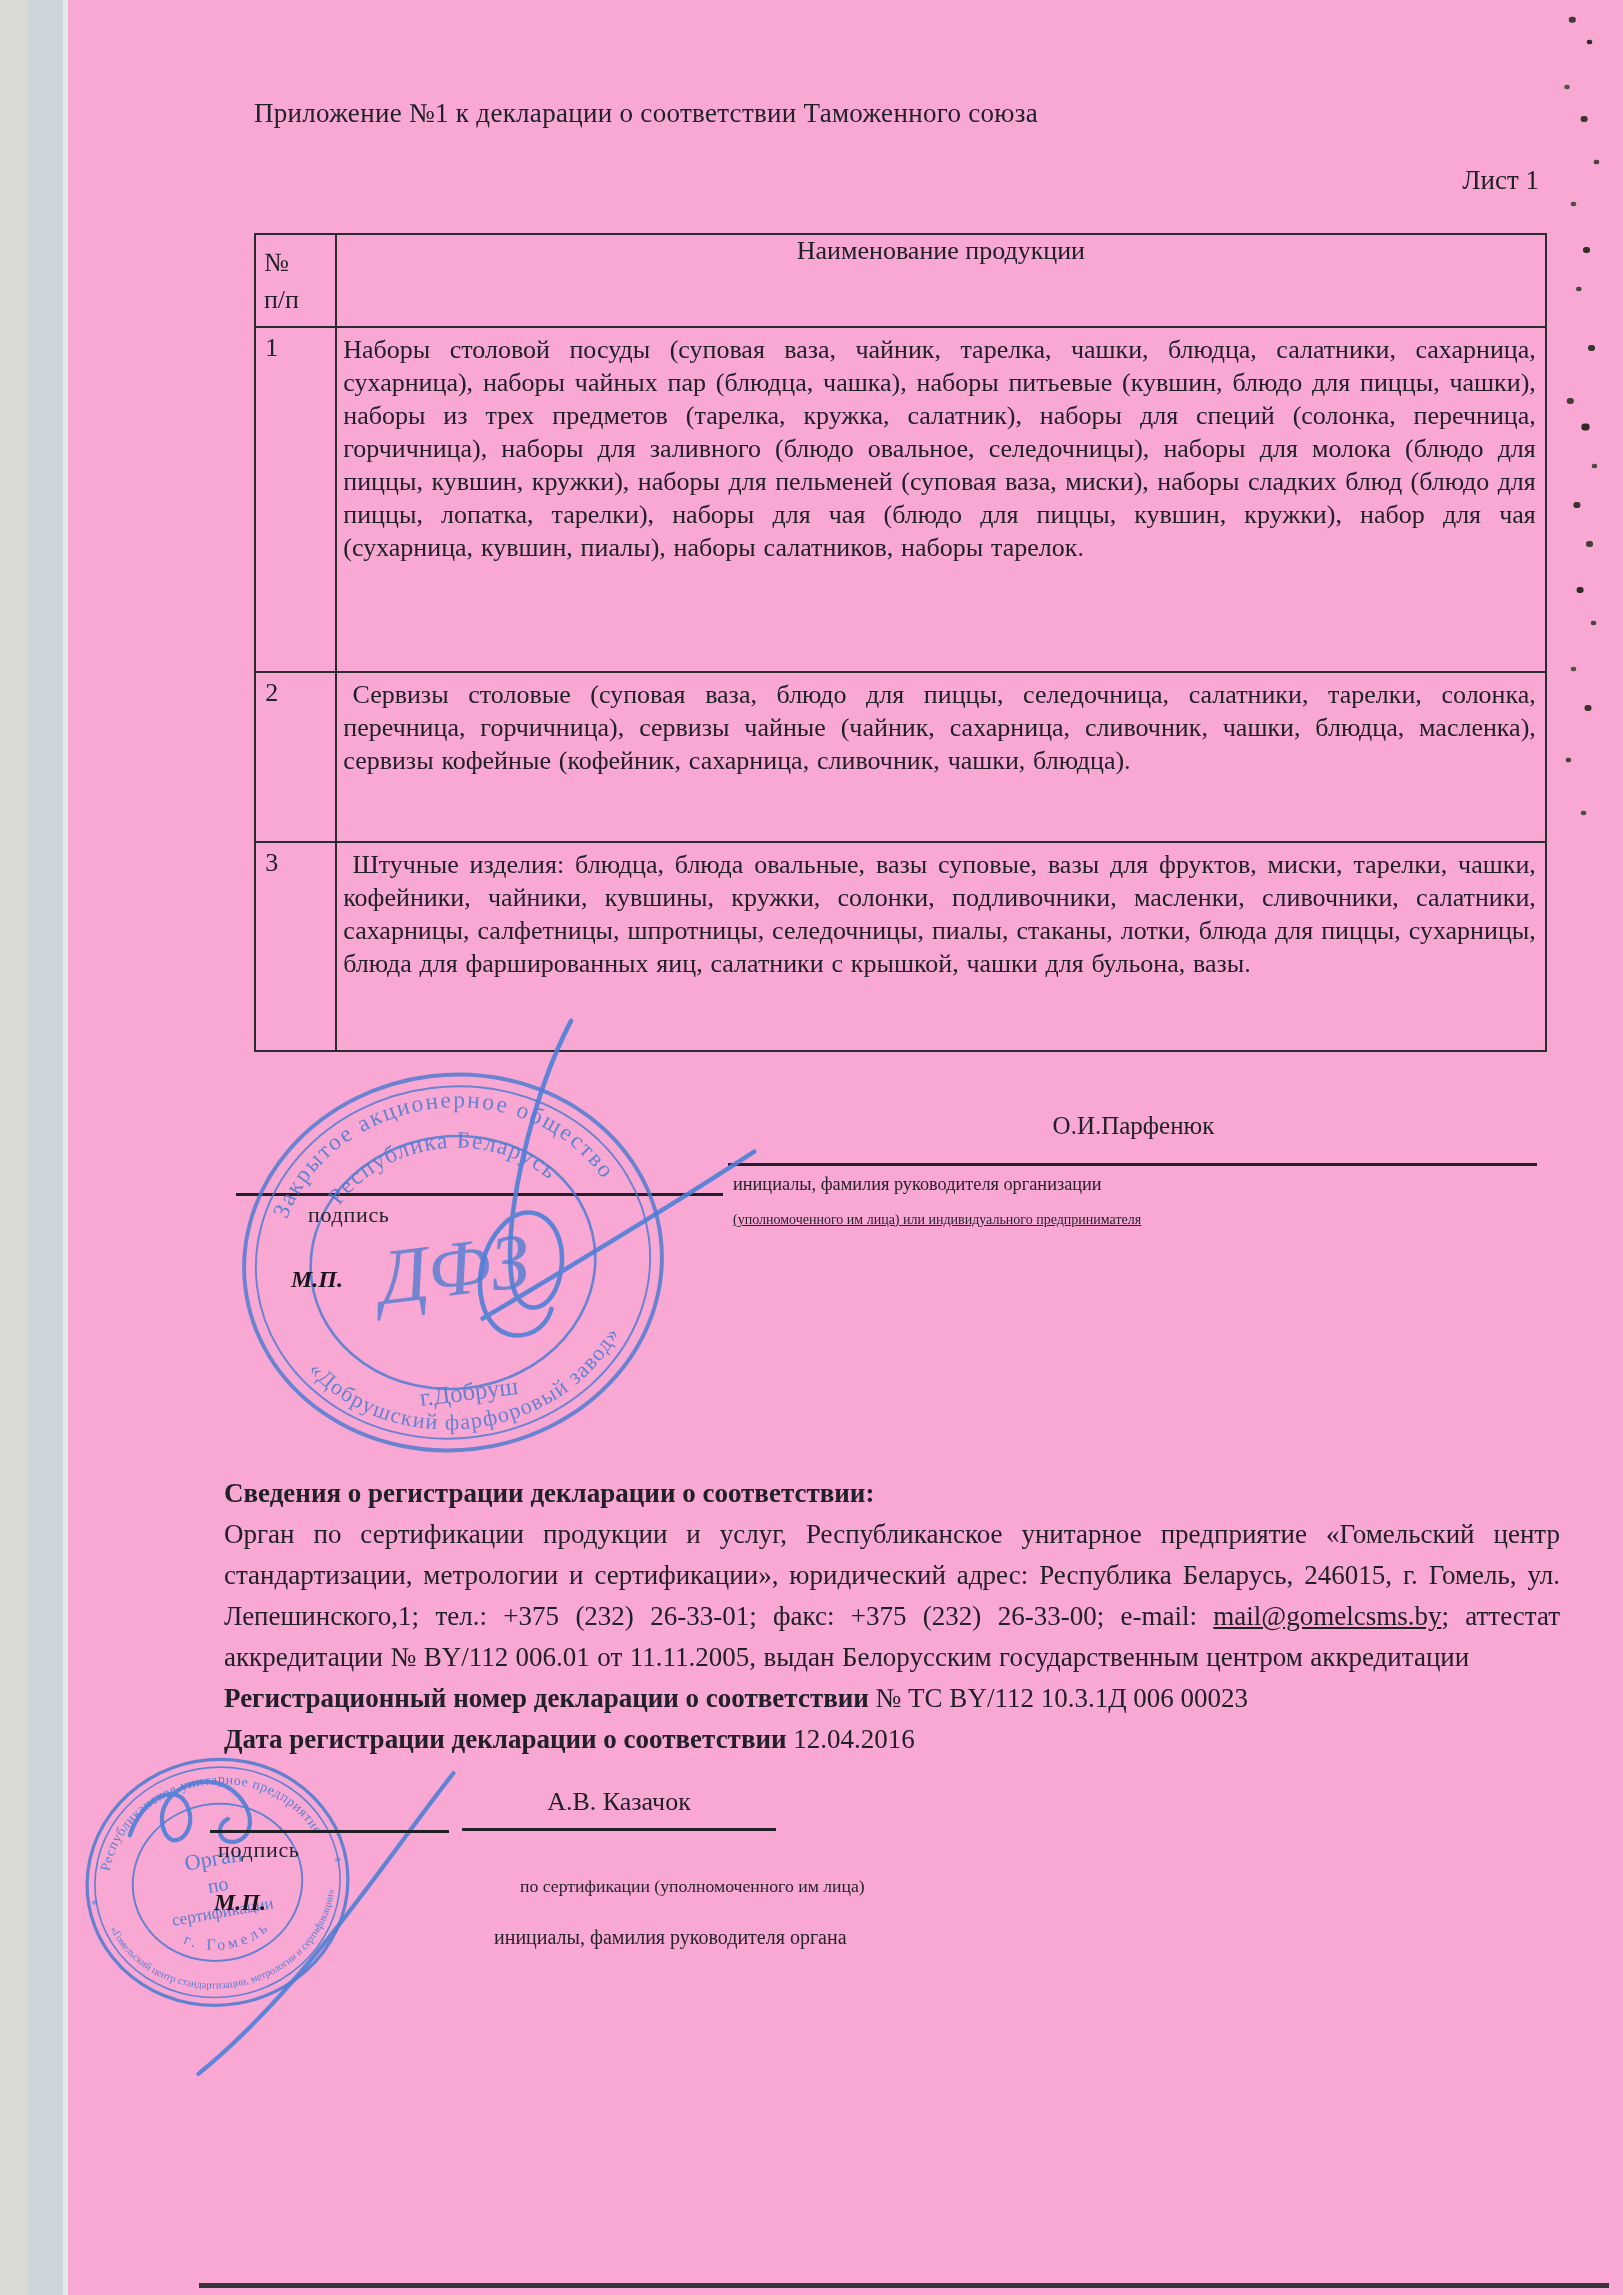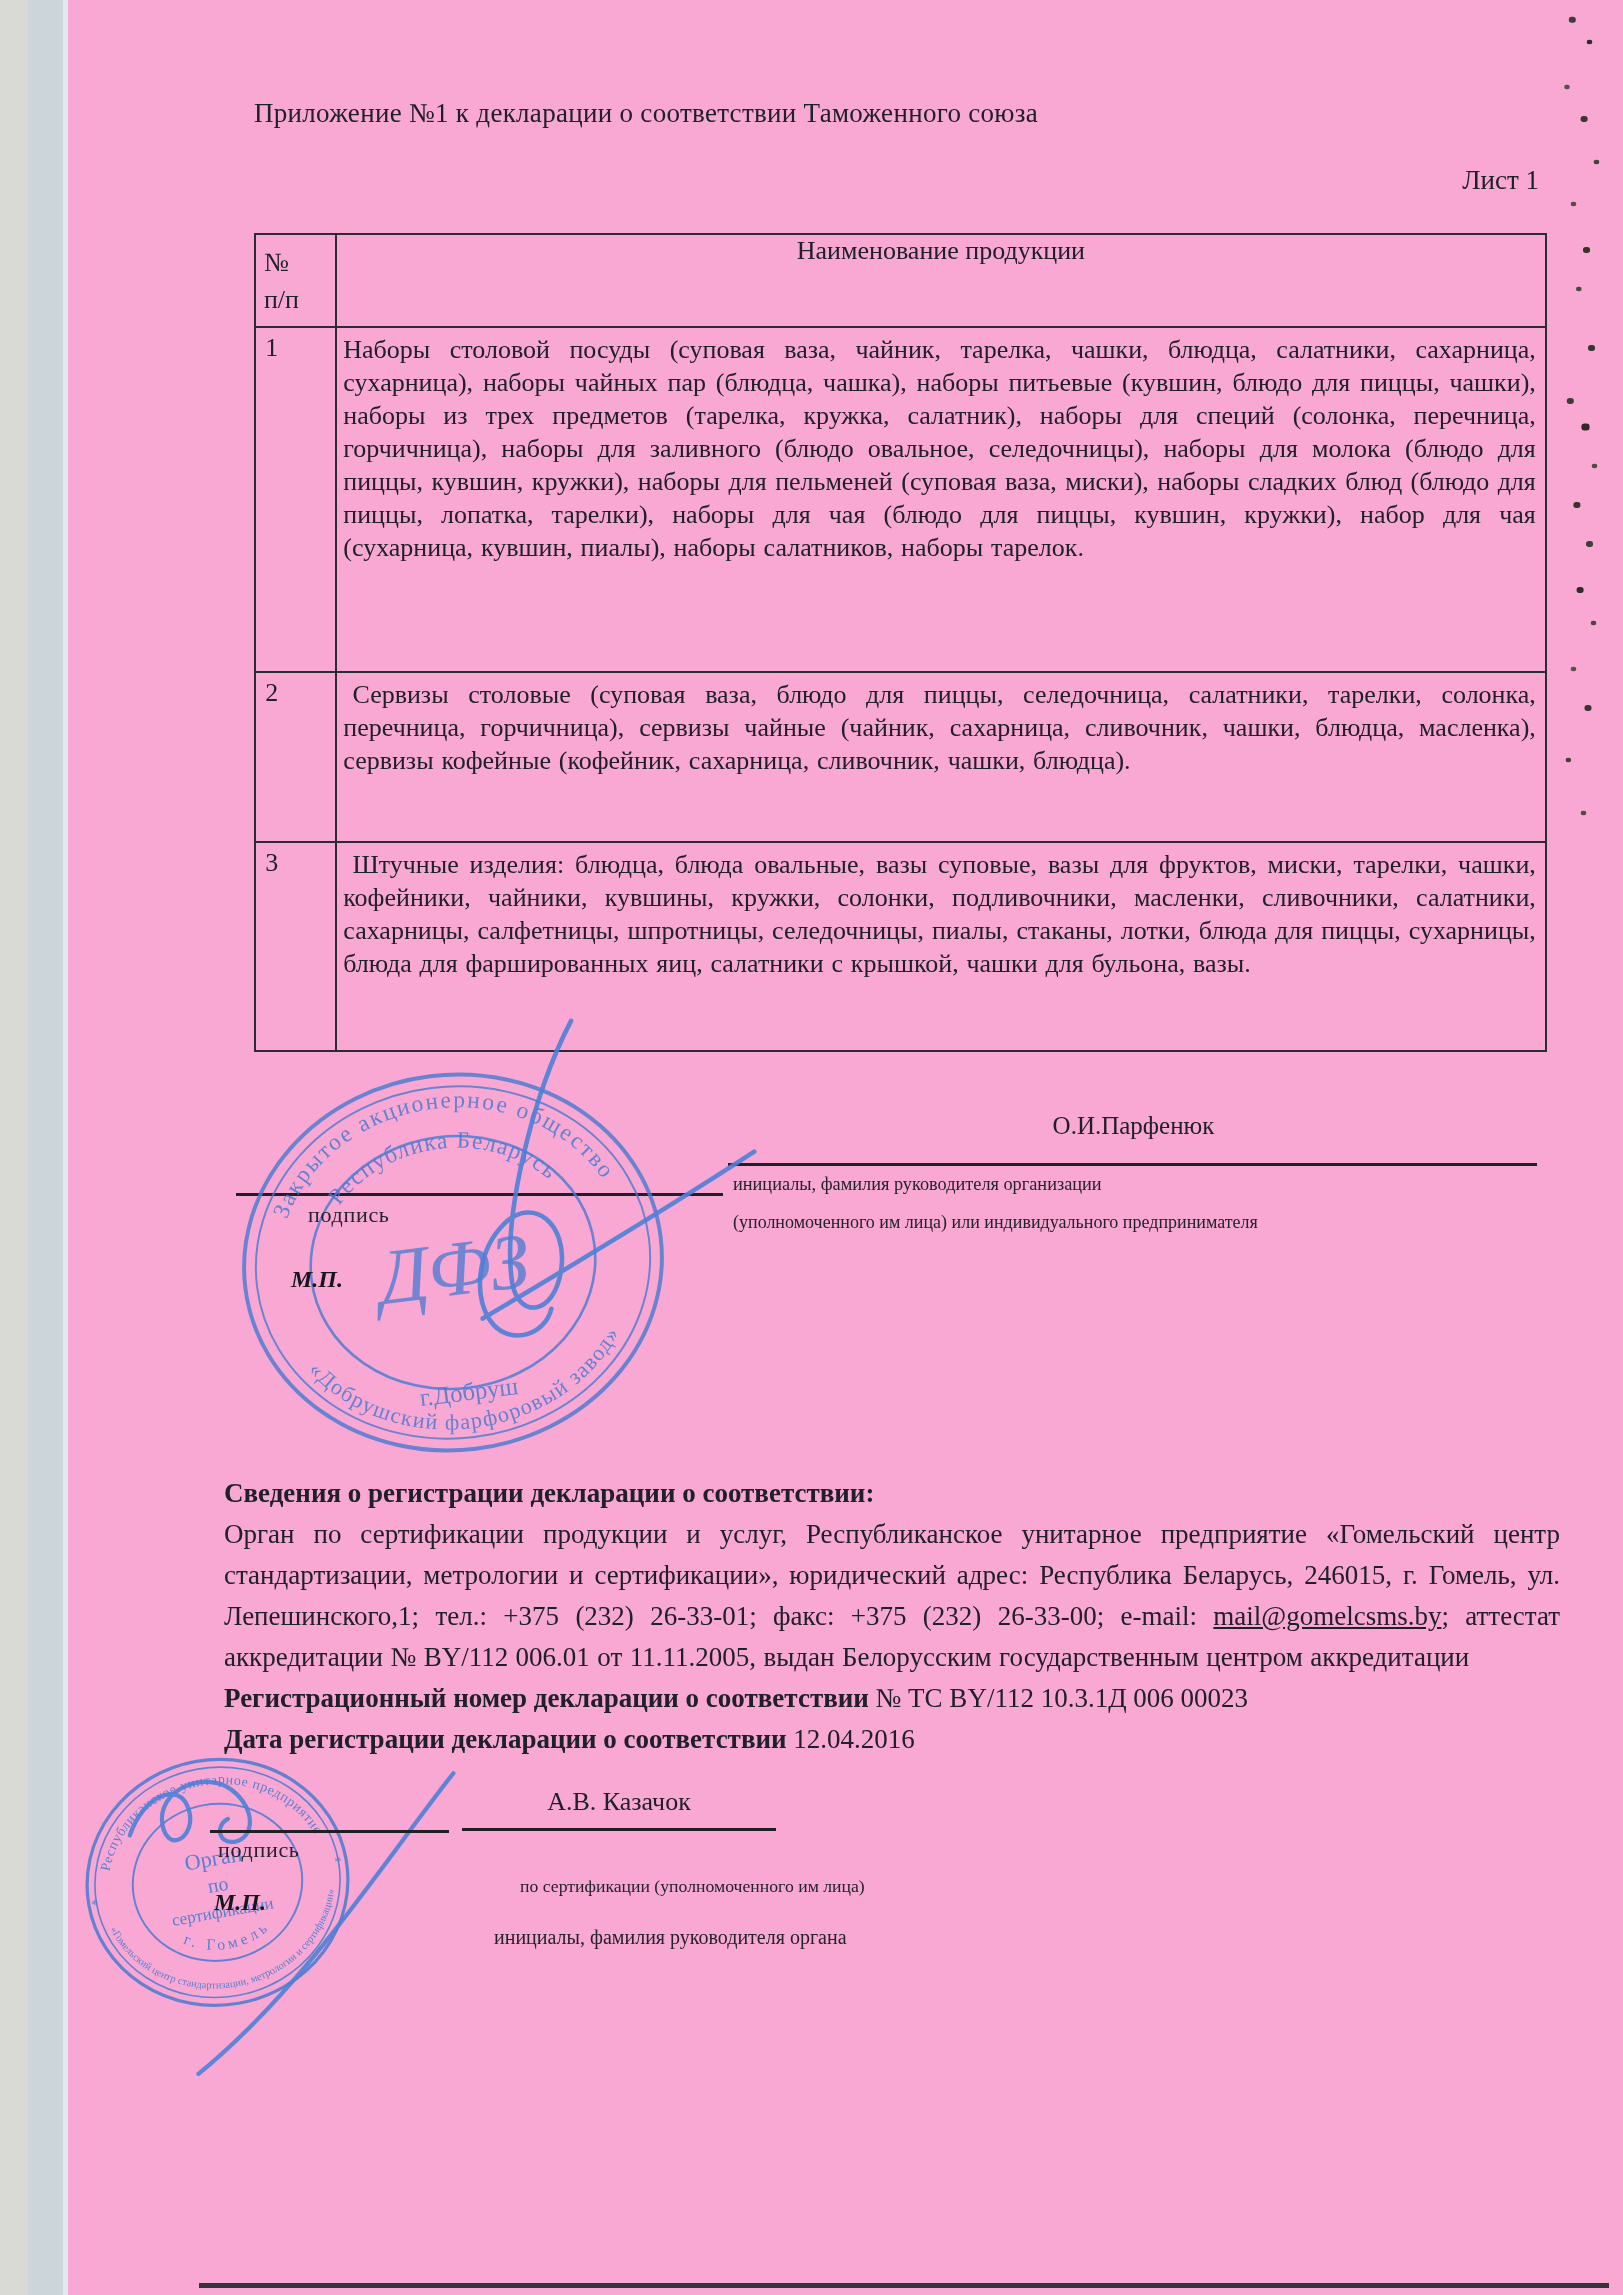--- a/index.html
+++ b/index.html
@@ -62,21 +62,21 @@
 
   .podpis{position:absolute;font-size:22px;letter-spacing:0.7px;color:#23232b;z-index:6;}
   .podpis-org{left:280px;top:1202px;}
   .podpis-cert{left:190px;top:1837px;}
   .mp{position:absolute;font-size:24px;font-weight:bold;color:#16161c;z-index:6;font-style:italic;}
   .mp-org{left:263px;top:1266px;}
   .mp-cert{left:186px;top:1889px;}
 
   .org-name{position:absolute;left:700px;top:1112px;width:811px;text-align:center;font-size:25px;}
   .org-cap1{position:absolute;left:705px;top:1174px;font-size:18.3px;color:#23232b;}
-  .org-cap2{position:absolute;left:705px;top:1212px;font-size:18px;color:#23232b;}
+  .org-cap2{position:absolute;left:705px;top:1212px;font-size:14px;color:#23232b;text-decoration:underline;}
 
   .cert-name{position:absolute;left:434px;top:1787px;width:314px;text-align:center;font-size:26px;z-index:6;}
   .cert-cap1{position:absolute;left:466px;top:1926px;font-size:20px;color:#23232b;z-index:6;}
   .cert-cap2{position:absolute;left:492px;top:1876px;font-size:17.7px;color:#23232b;z-index:6;}
 
   .registration{position:absolute;left:196px;top:1473px;width:1336px;font-size:27px;line-height:41px;}
   .reg-heading{font-weight:bold;}
   .reg-paragraph{text-align:justify;word-spacing:0.7px;}
   .reg-email{text-decoration:underline;}
   .reg-line .lbl{font-weight:bold;}

